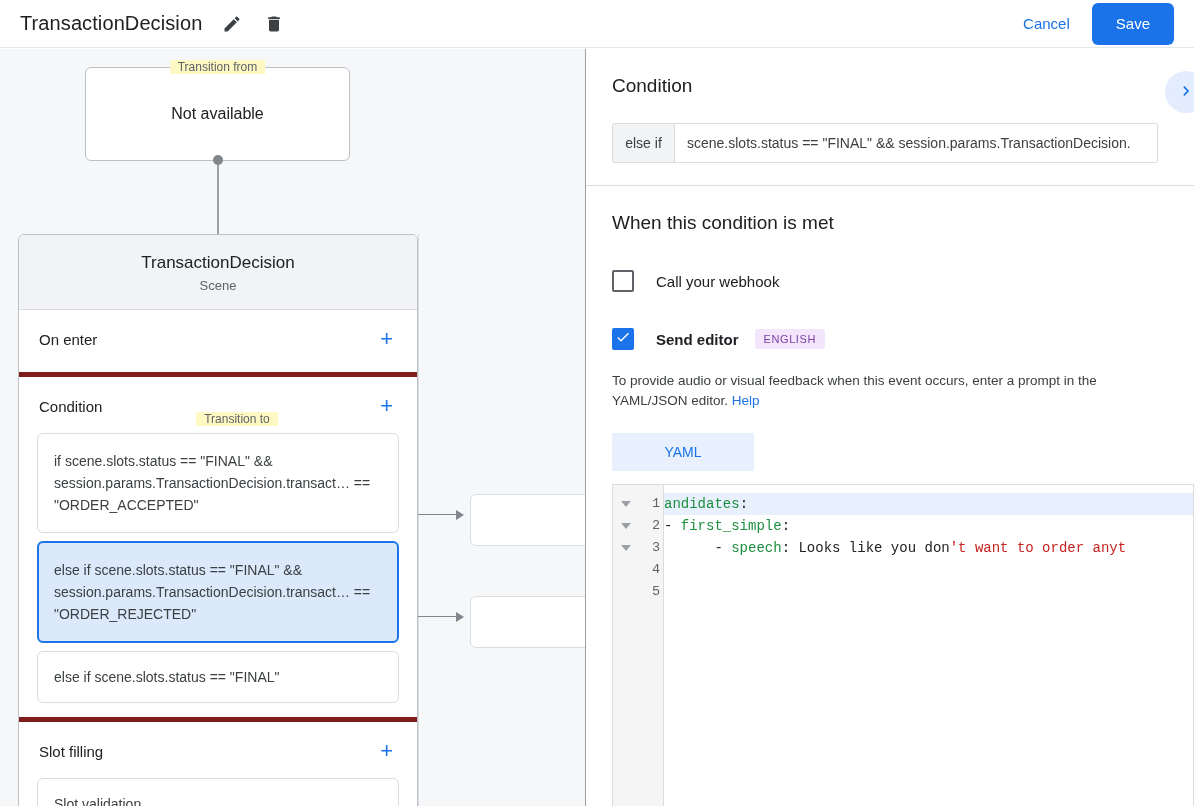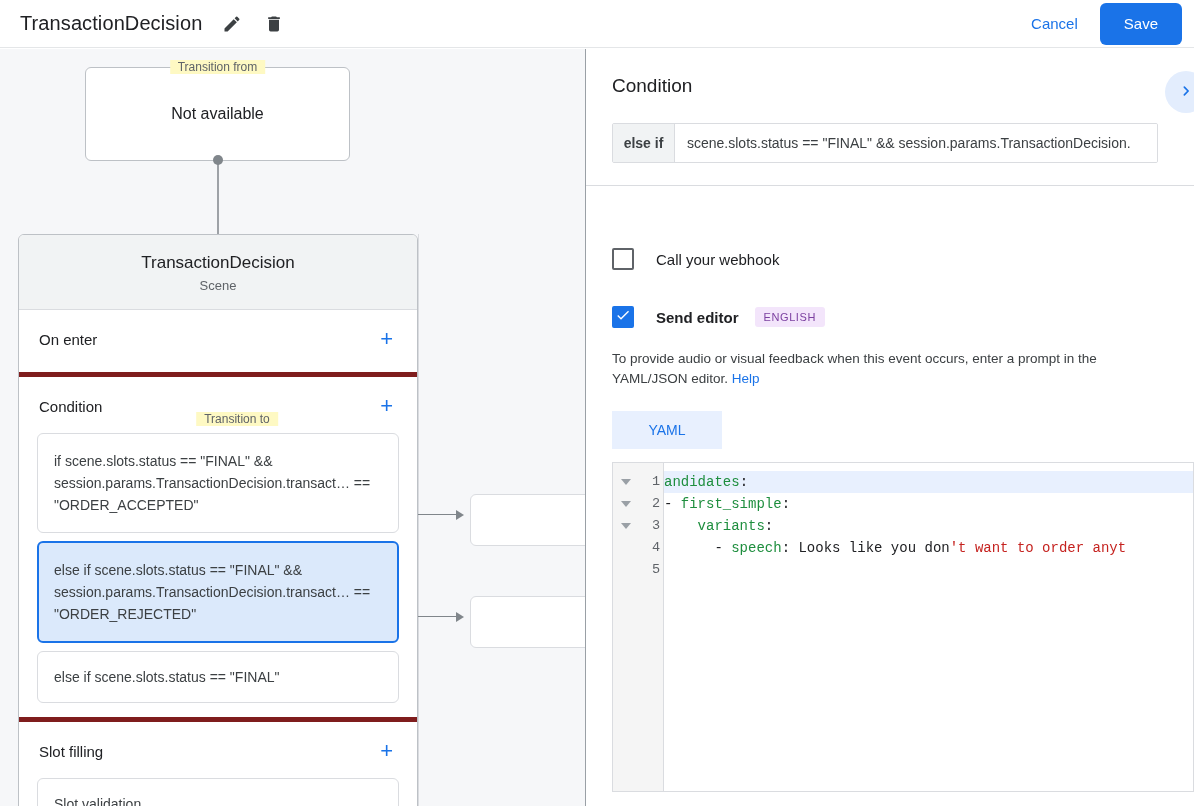--- a/index.html
+++ b/index.html
@@ -31,21 +31,21 @@
   .hdr-icon-btn svg { display: block; }
   #topbar-spacer { flex: 1 1 auto; }
   #cancel-btn {
     color: #1a73e8; font-size: 15px; background: none; border: none;
     cursor: pointer; padding: 8px 12px; margin-right: 10px;
     font-family: inherit;
   }
   #save-btn {
     background: #1a73e8; color: #ffffff; border: none; border-radius: 6px;
     font-size: 15px; padding: 0 24px; height: 42px; cursor: pointer;
-    margin-right: 12px; font-family: inherit;
+    margin-right: 20px; font-family: inherit;
   }
 
   
   #left-panel {
     position: absolute; left: 0; top: 49px; width: 585px; height: 757px;
     background: #f6f7f9; overflow: hidden;
   }
 
   .fieldset-box {
     position: absolute;
@@ -143,21 +143,21 @@
     background: #e3edfd; border: none; cursor: pointer;
     display: flex; align-items: center; justify-content: center;
   }
   #cond-input-row {
     display: flex; margin-top: 26px; width: 546px; height: 40px;
     border: 1px solid #dadce0; border-radius: 2px; overflow: hidden;
   }
   #cond-prefix {
     width: 62px; background: #f1f3f4; border-right: 1px solid #dadce0;
     display: flex; align-items: center; justify-content: center;
-    font-size: 14px; color: #3c4043; flex: 0 0 62px; font-weight: bold;
+    font-size: 14px; color: #3c4043; flex: 0 0 62px;
   }
   #cond-input {
     flex: 1 1 auto; border: none; outline: none;
     padding: 0 12px; font-size: 14px; color: #3c4043;
     font-family: inherit; background: #ffffff;
   }
   #cond-help {
     display: block; margin-top: 14px;
     font-size: 13px; color: #1a73e8; text-decoration: none; cursor: pointer;
   }
@@ -182,21 +182,21 @@
   }
   #hint-text {
     margin-top: 21px; width: 560px;
     font-size: 13.5px; color: #3c4043; line-height: 20px;
   }
   #hint-link { color: #1a73e8; text-decoration: none; cursor: pointer; }
 
   
   #editor-tabs { display: flex; margin-top: 22px; }
   .etab {
-    width: 110px; height: 38px; display: flex; align-items: center; justify-content: center;
+    width: 142px; height: 38px; display: flex; align-items: center; justify-content: center;
     font-size: 14px; color: #5f6368; cursor: pointer; background: none; border: none;
     font-family: inherit;
   }
   .etab.active { background: #e8f0fe; color: #1a73e8; }
 
   
   #editor {
     margin-top: 13px; width: 582px; height: 330px;
     border: 1px solid #dadce0; border-left: 1px solid #dadce0;
     background: #ffffff; display: flex; overflow: hidden;
@@ -331,20 +331,21 @@
     </button>
 
     <div id="cond-input-row">
       <div id="cond-prefix">else if</div>
       <input id="cond-input" type="text" value="scene.slots.status == &quot;FINAL&quot; &amp;&amp; session.params.TransactionDecision." style="">
     </div>
 
   </div>
 
   <div id="met-block">
+    <div id="met-heading">When this condition is met</div>
 
     <div class="check-row">
       <div class="checkbox"></div>
       <span class="check-label">Call your webhook</span>
     </div>
 
     <div class="check-row">
       <div class="checkbox checked">
         <span>
           <svg width="16" height="16" viewBox="0 0 24 24">
@@ -384,19 +385,18 @@
         <div class="lineno">1</div>
         <div class="lineno">2</div>
         <div class="lineno">3</div>
         <div class="lineno">4</div>
         <div class="lineno">5</div>
       </div>
 
       <div id="code-area">
           <div class="code-line active"><span class="tok-key">andidates</span><span class="tok-punct">:</span></div>
           <div class="code-line"><span class="tok-plain">- </span><span class="tok-key">first_simple</span><span class="tok-punct">:</span></div>
-          <div class="code-line"><span class="tok-plain">    </span><span class="tok-key">variants</span><span class="tok-punct">:</span></div>
           <div class="code-line"><span class="tok-plain">      - </span><span class="tok-key">speech</span><span class="tok-punct">: </span><span class="tok-plain">Looks like you don</span><span class="tok-str">'t want to order anyt</span></div>
           <div class="code-line">&nbsp;</div>
         </div>
     </div>
   </div>
 </div>
 
 </body></html>

